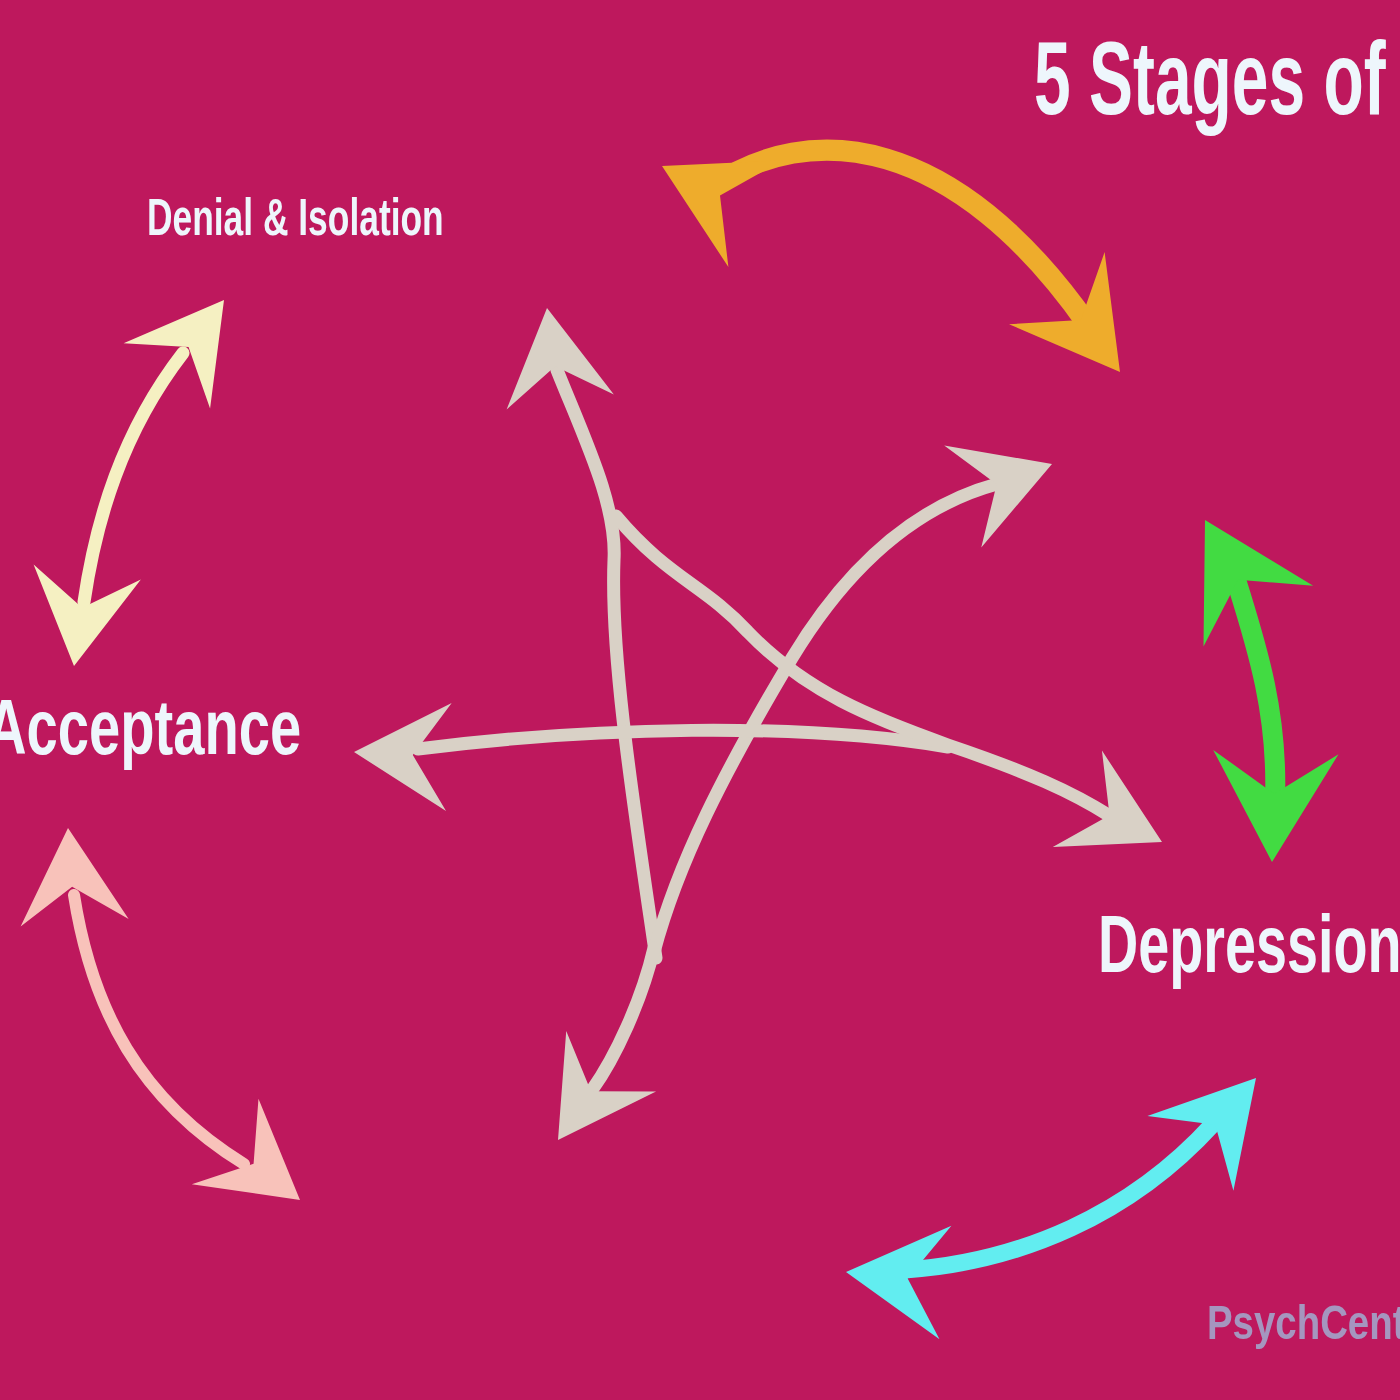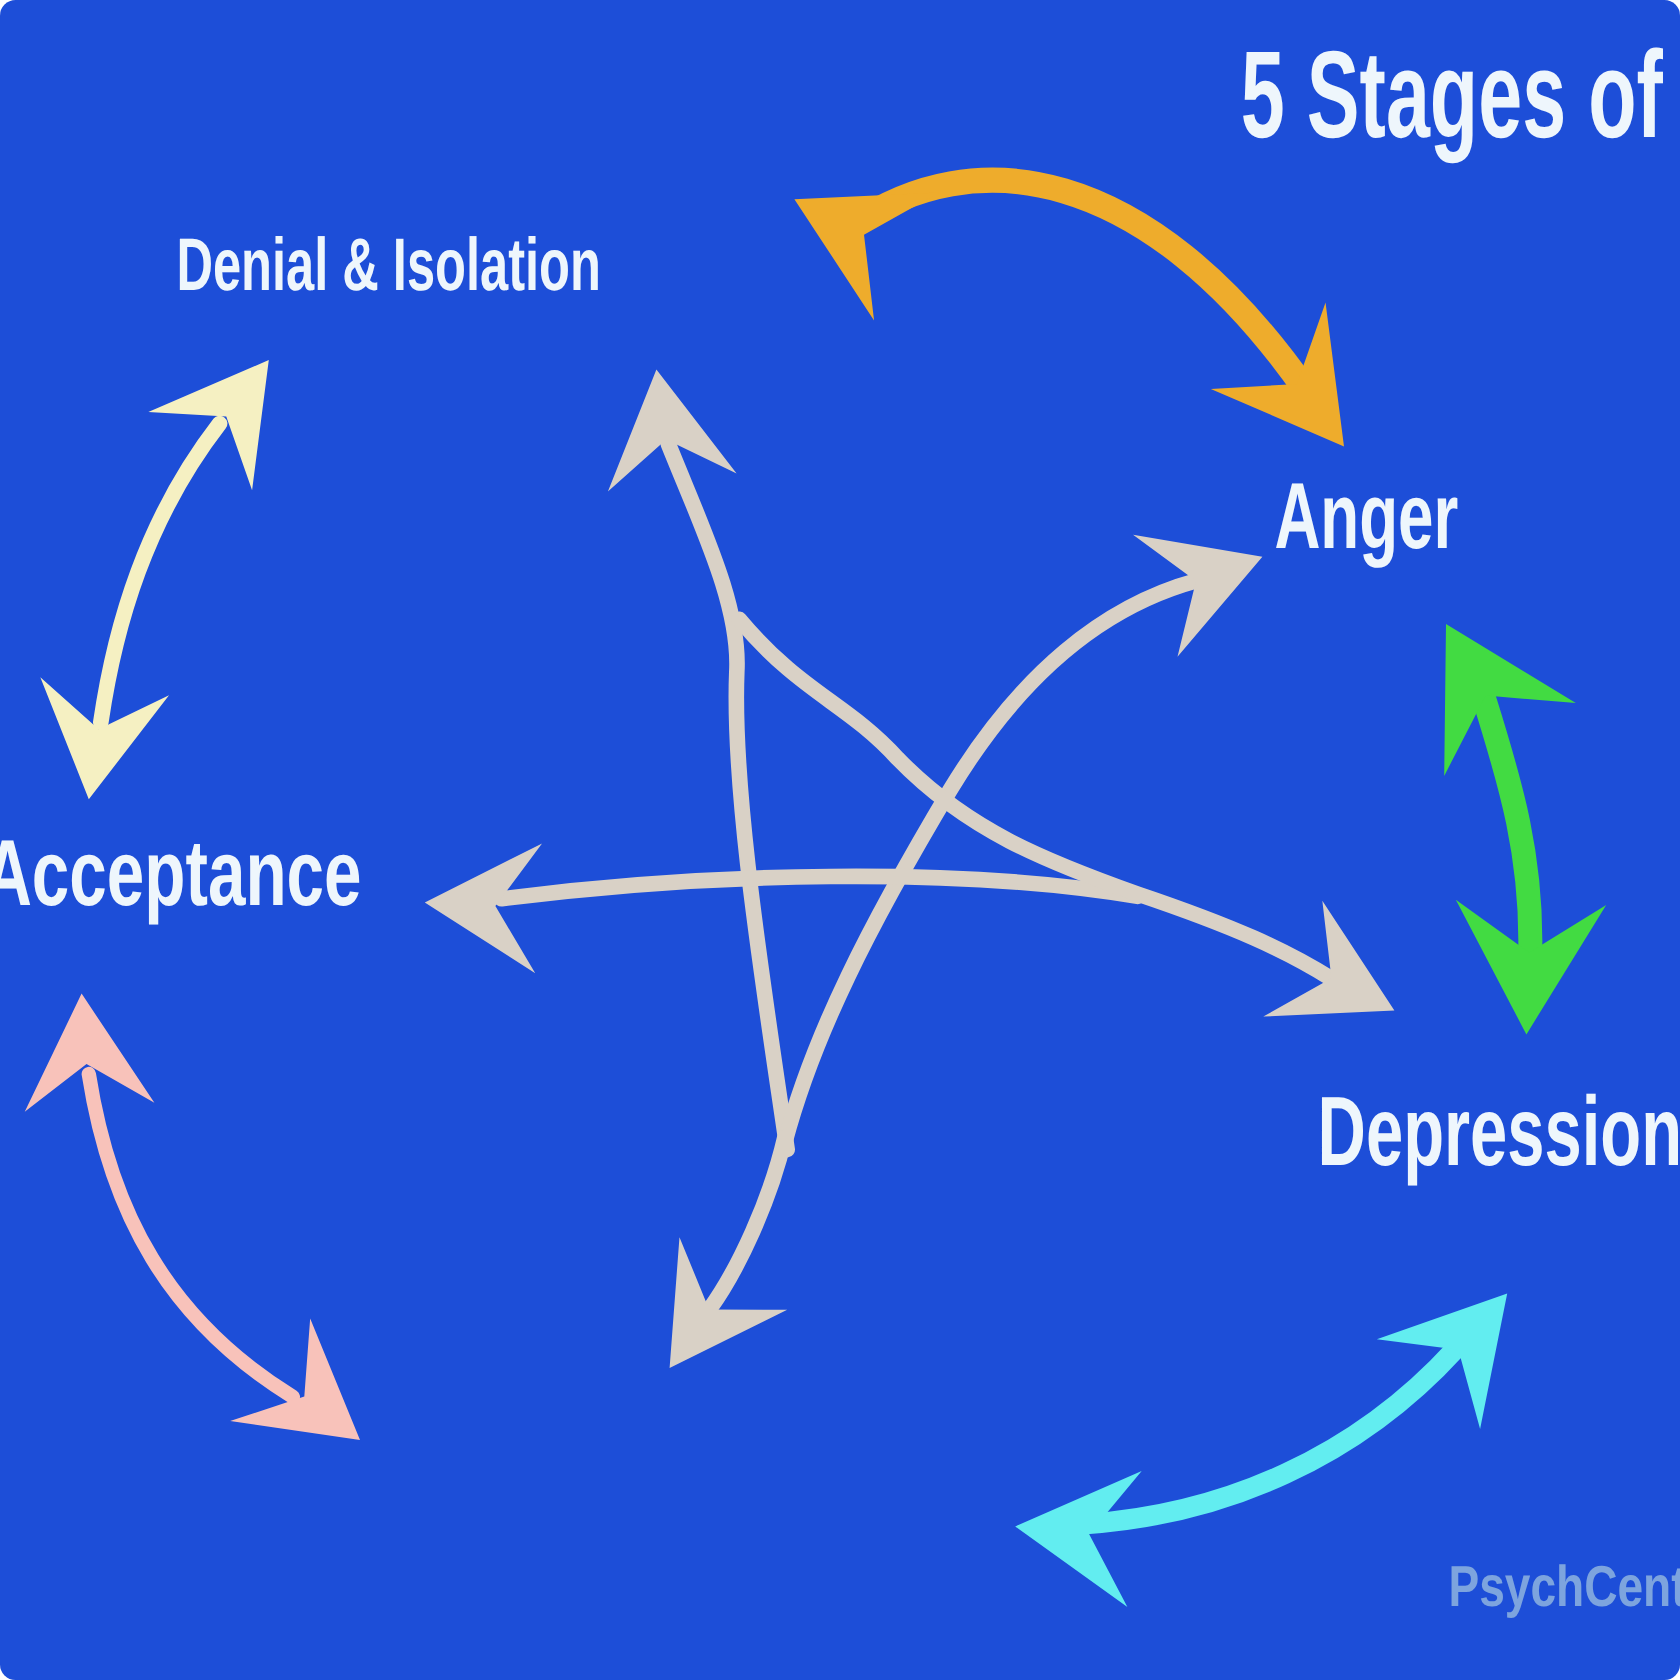--- a/index.html
+++ b/index.html
@@ -16,31 +16,31 @@
     font-weight:700;
     white-space:nowrap;
   }
   .squeeze{display:inline-block;transform-origin:left top;}
   .sq-title{transform:scaleX(0.64);}
   .sq-stage{transform:scaleX(0.68);}
   .sq-accept{transform:scaleX(0.72);}
   .sq-barg{transform:scaleX(0.75);}
   .sq-mark{transform:scaleX(0.80);}
   #title-label{left:1034px;top:27px;font-size:103px;}
-  #label-denial{left:147px;top:191px;font-size:62px;}
+  #label-denial{left:147px;top:191px;font-size:52px;}
   #label-anger{left:1062px;top:391px;font-size:78px;}
   #label-acceptance{left:-14px;top:688px;font-size:78px;}
   #label-depression{left:1098px;top:903px;font-size:82px;}
   #label-bargaining{left:386px;top:1204px;font-size:78px;}
   #watermark{left:1207px;top:1299px;font-size:48px;font-weight:700;opacity:0.75;}
 </style>
 </head>
 <body>
 
-<div id="canvas" style="background-color: #1d4ed8; border-radius: 13px;">
+<div id="canvas" style="background-color: #be185d;">
 
   <svg id="arrow-svg" viewBox="0 0 1400 1400">
     <defs>
 
       <path id="head" d="M0,0 L-100,-57 L-62,0 L-100,57 Z"></path>
     </defs>
 
     <g>
       <path d="M 656,958 C 636,820 610,660 614,560 C 617,505 585,440 557,370" fill="none" stroke-width="13" stroke-linecap="round" stroke="#d9d1c6"></path>
       <use href="#head" transform="translate(547,308) rotate(262) scale(0.95)" fill="#d9d1c6"></use>
@@ -86,23 +86,20 @@
   </svg>
 
   <div class="label" id="title-label" style="color: rgb(238, 246, 252);">
     <span class="squeeze sq-title"><span>5 Stages of</span><span> </span></span>
   </div>
 
   <div class="label" id="label-denial" style="color: rgb(238, 246, 252);">
     <span class="squeeze sq-stage">Denial &amp; Isolation</span>
   </div>
 
-  <div class="label" id="label-anger" style="color: rgb(238, 246, 252);">
-    <span class="squeeze sq-stage">Anger</span>
-  </div>
 
   <div class="label" id="label-acceptance" style="color: rgb(238, 246, 252);">
     <span class="squeeze sq-accept">Acceptance</span>
   </div>
 
   <div class="label" id="label-depression" style="color: rgb(238, 246, 252);">
     <span class="squeeze sq-stage">Depression</span>
   </div>
 
 

